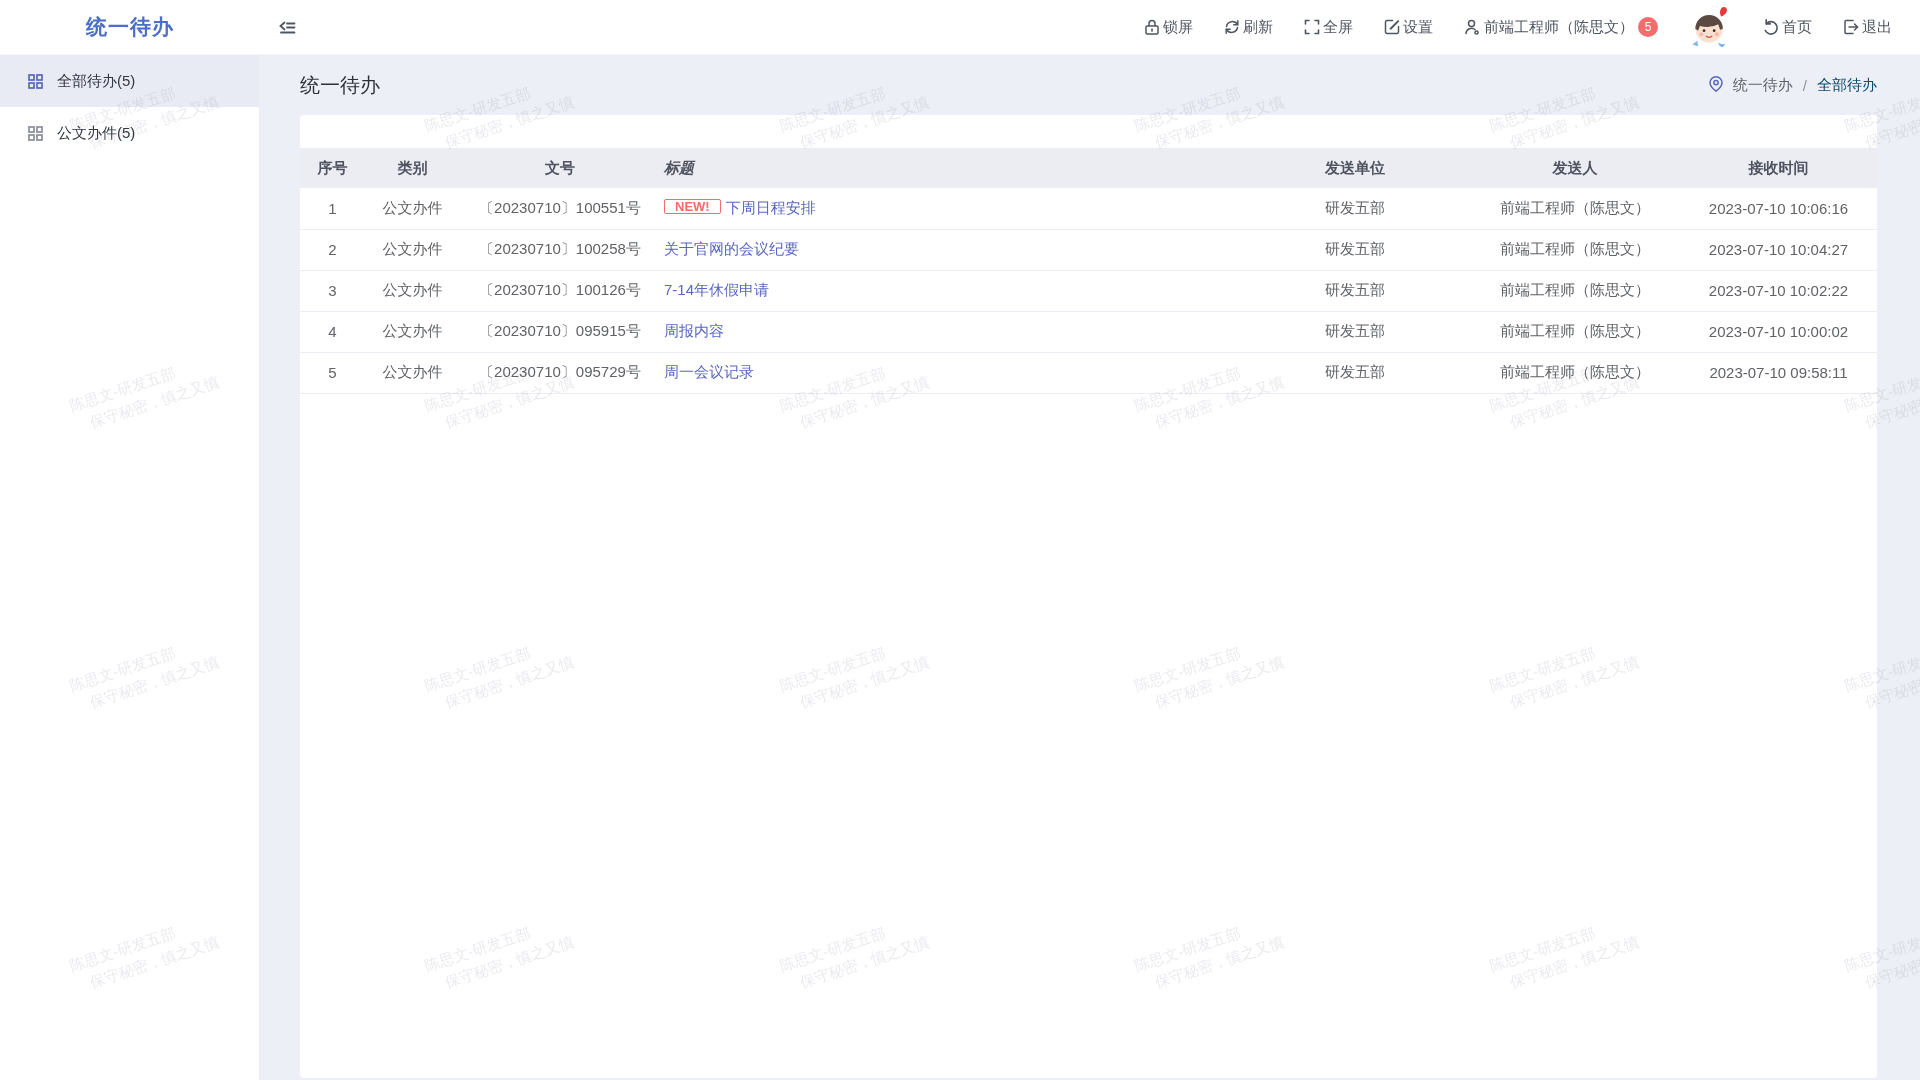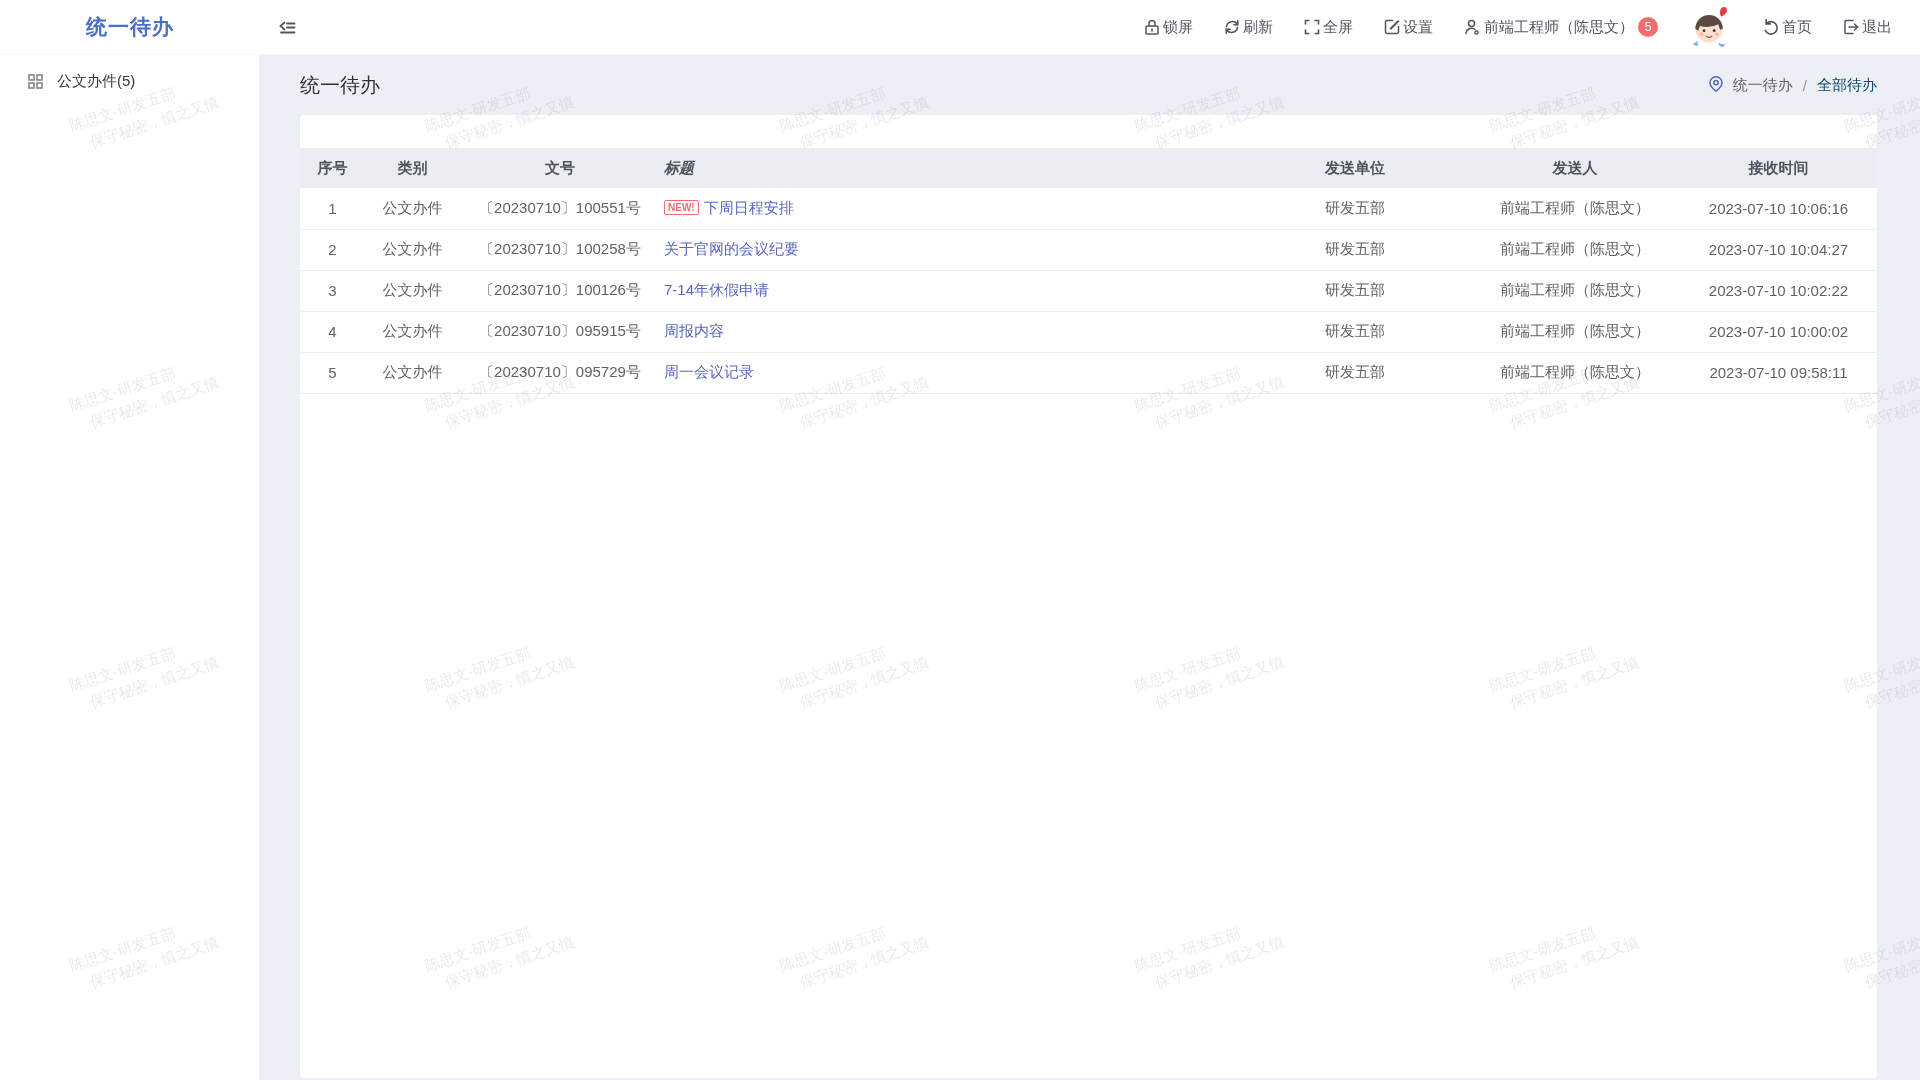--- a/index.html
+++ b/index.html
@@ -40,21 +40,21 @@
   .breadcrumb .bc-last{color:#0c4a6e;}
 
   .card{margin:0 43px 0 40px; height:963px; background:var(--card); border-radius:4px; padding-top:33px;}
   table.todo{width:100%; border-collapse:collapse; table-layout:fixed;}
   table.todo th{height:40px; background:var(--th-bg); color:#4e5360; font-size:15px; font-weight:700; text-align:center;}
   table.todo th.al{text-align:left; padding-left:4px;font-style:italic;}
   table.todo td{height:41px; border-bottom:1px solid var(--border); text-align:center; color:var(--text); font-size:15px;}
   table.todo td.al{text-align:left; padding-left:4px;}
   a.doc-link{color:var(--link); text-decoration:none; cursor:pointer;}
   .new-badge{display:inline-block; border:1px solid var(--badge); color:var(--badge); background:#fff;
-             font-size:10px; font-weight:700; line-height:13px; height:15px; padding:0 3px; border-radius:2px;
+             font-size:13px; font-weight:700; line-height:13px; height:15px; padding:0 10px; border-radius:2px;
              margin-right:5px; vertical-align:2px; letter-spacing:0;}
 
   
   .footer-row{height:50px; margin-top:17px; display:flex; align-items:flex-end; justify-content:space-between; padding:0 43px 0 60px;}
   .total-text{color:#5b6067; font-size:15px;}
   .pager{display:flex; align-items:center; gap:18px;}
   .pg-btn{width:22px; height:30px; display:flex; align-items:center; justify-content:center; cursor:pointer;}
   .pg-num{width:30px; height:30px; border-radius:50%; background:var(--primary); color:#fff; font-size:15px;
           display:flex; align-items:center; justify-content:center; cursor:pointer;}
   .page-size{width:128px; height:34px; background:#fff; border:1px solid #dfe2ee; border-radius:4px; margin-left:8px;
@@ -173,20 +173,31 @@
           <polyline points="12.5 6, 15.5 9, 12.5 12"></polyline>
         </svg>
       </span>
       <span>退出</span>
     </div>
 
   </div>
 </div>
 
 <div class="sidebar">
+  <div class="side-item active">
+    <span>
+      <svg class="grid-ic" width="17" height="17" viewBox="0 0 17 17" fill="none" stroke="#5a68b8" stroke-width="1.7">
+        <rect x="2" y="2" width="5" height="5"></rect>
+          <rect x="10" y="2" width="5" height="5"></rect>
+        <rect x="2" y="10" width="5" height="5"></rect>
+          <rect x="10" y="10" width="5" height="5"></rect>
+      </svg>
+    </span>
+    <span>全部待办(5)</span>
+  </div>
   <div class="side-item">
     <span>
       <svg class="grid-ic" width="17" height="17" viewBox="0 0 17 17" fill="none" stroke="#8a8d97" stroke-width="1.7">
         <rect x="2" y="2" width="5" height="5"></rect>
           <rect x="10" y="2" width="5" height="5"></rect>
         <rect x="2" y="10" width="5" height="5"></rect>
           <rect x="10" y="10" width="5" height="5"></rect>
       </svg>
     </span>
     <span>公文办件(5)</span>

